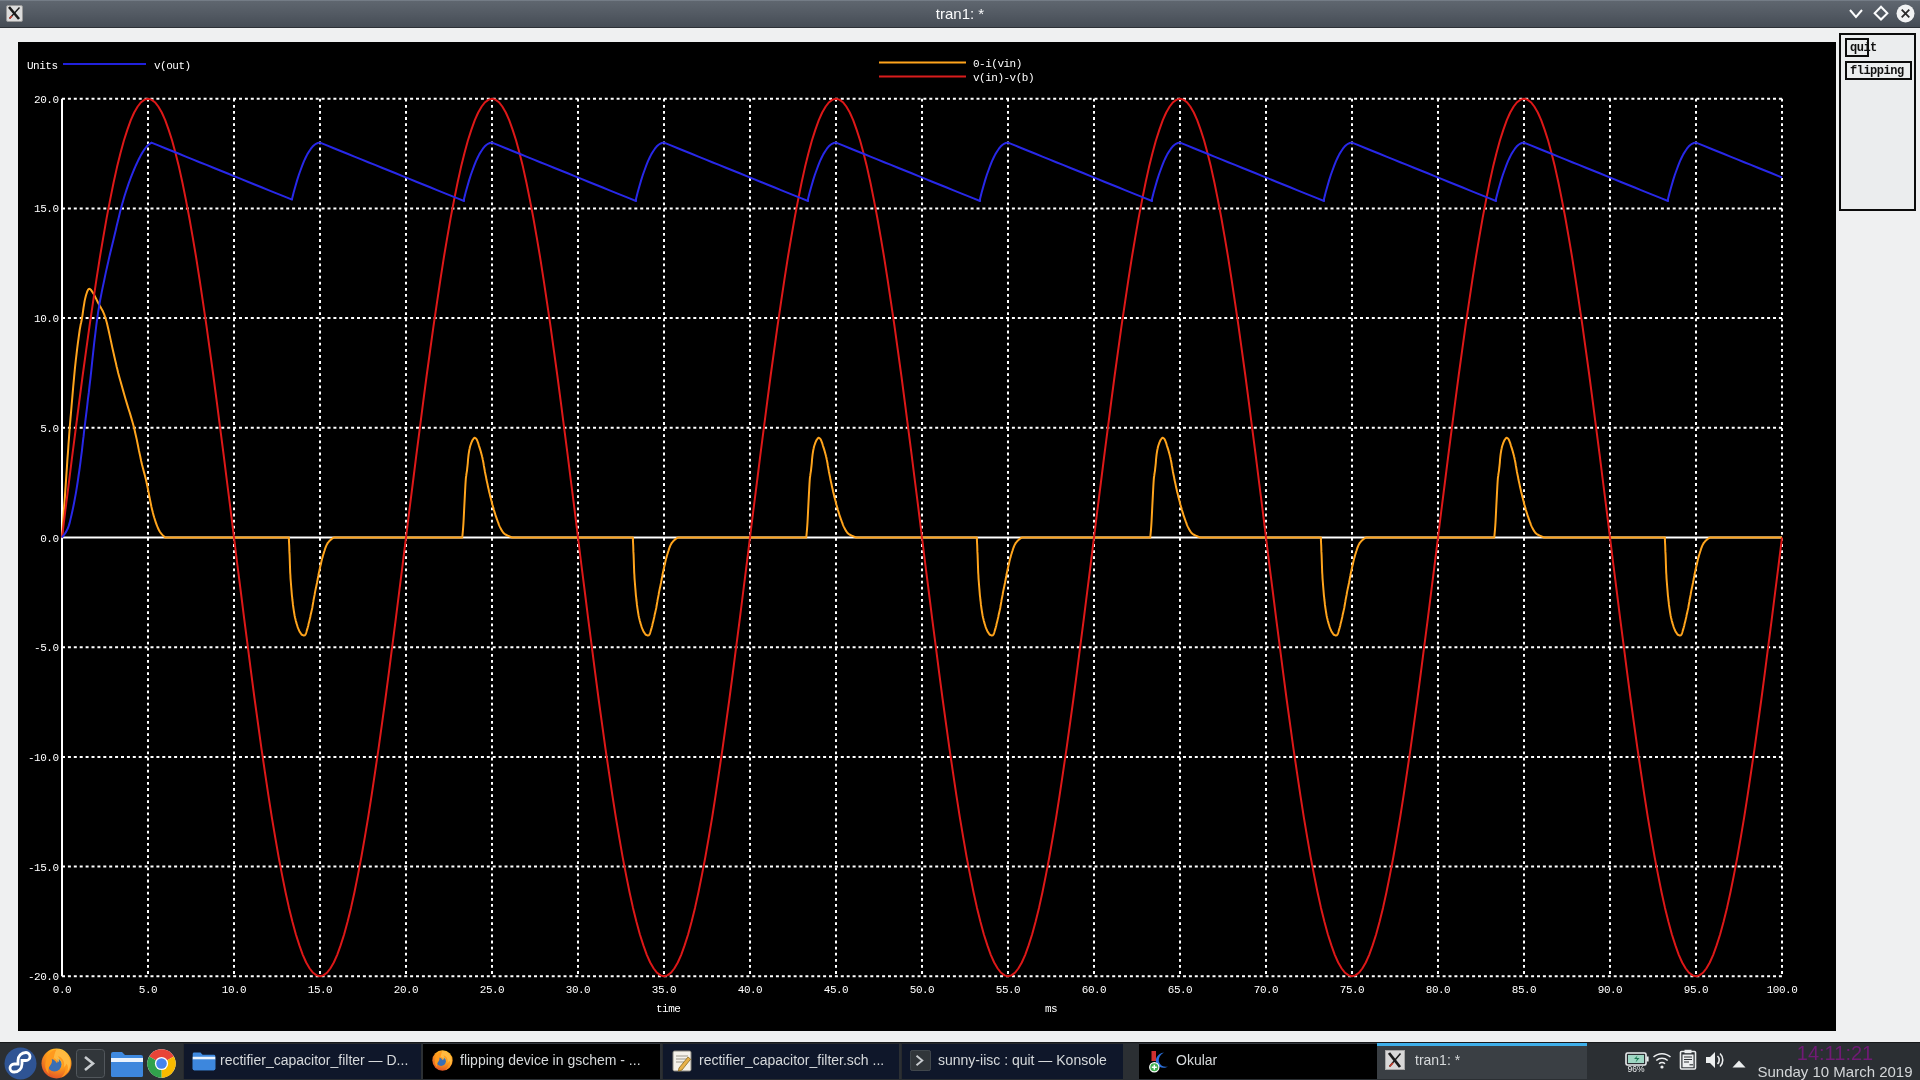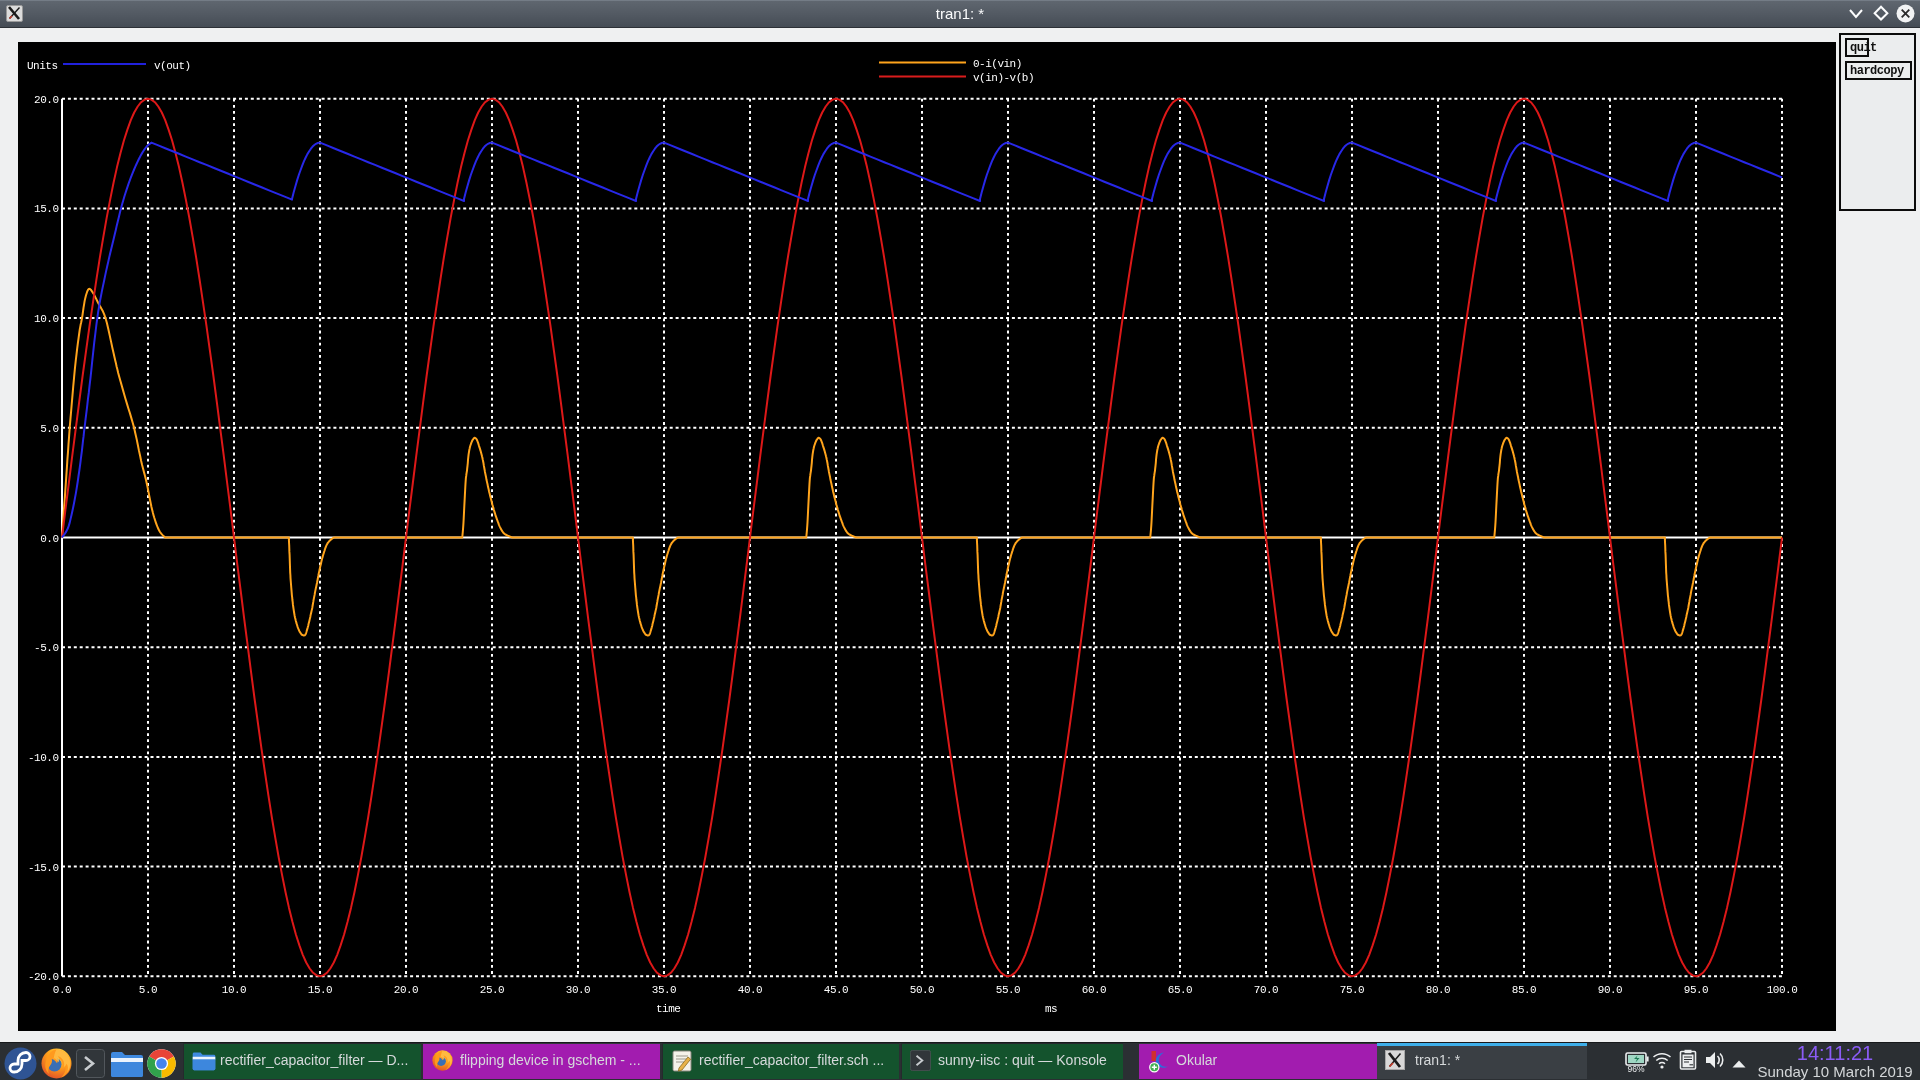--- a/index.html
+++ b/index.html
@@ -7,34 +7,34 @@
 .title{position:absolute;left:0;right:0;top:5px;text-align:center;font-size:15px;color:#fbfcfd}
 .xicon{position:absolute;left:6px;top:5px;width:17px;height:17px;background:#dcdcdc;border:1px solid #9a9a9a;border-radius:2px}
 .winbtn{position:absolute;top:4px}
 .plot{position:absolute;left:18px;top:42px;width:1818px;height:989px;background:#000}
 .panel{position:absolute;left:1839px;top:33px;width:77px;height:178px;background:#ebedee;border:2px solid #0c0c0c}
 .pbtn{position:absolute;left:4px;background:#ebedee;border:2px solid #0c0c0c;font-family:"Liberation Mono",monospace;font-weight:bold;font-size:12px;color:#111;line-height:14px;padding:1px 3px 0 3px;letter-spacing:-0.5px}
 .taskbar{position:absolute;left:0;top:1042px;width:1920px;height:38px;background:#2b2f33;border-top:1px solid #17191b}
 .task{position:absolute;top:1px;height:36px;color:#d6d9db;font-size:14px;white-space:nowrap;overflow:hidden}
 .task .lbl{position:absolute;left:37px;top:9px}
 .task .ticon{position:absolute;left:9px;top:7px;width:22px;height:22px}
-.tdark{background:#14532d;box-shadow:inset 0 1px 0 #26292d, inset 1px 0 0 #26292d}
-.tlite{background:#a21caf;box-shadow:inset 0 1px 0 #33373c}
+.tdark{background:#0f172a;box-shadow:inset 0 1px 0 #26292d, inset 1px 0 0 #26292d}
+.tlite{background:#000000;box-shadow:inset 0 1px 0 #33373c}
 .tactive{background:#3a3f44}
 .tactive .topline{position:absolute;left:0;top:0;width:100%;height:3px;background:#3daee9}
 .tray{position:absolute;color:#a16207}
 svg text{font-family:"Liberation Mono",monospace;font-size:11px;letter-spacing:-0.5px;fill:#fff}
 svg .gv{stroke:#fff;stroke-width:2;stroke-dasharray:2.8 3.3}
 svg .gh{stroke:#fff;stroke-width:2;stroke-dasharray:3 2.9}
 svg .w0{stroke:#fff;stroke-width:2;fill:none}
 svg .corange{stroke:#ffa41c;stroke-width:2;fill:none;stroke-linejoin:round}
 svg .cred{stroke:#dd1818;stroke-width:2;fill:none;stroke-linejoin:round}
 svg .cblue{stroke:#2828e8;stroke-width:2;fill:none;stroke-linejoin:round}
 svg .ax{stroke:#fff;stroke-width:2}
-.clock{position:absolute;color:#8b5cf6;text-align:center}
+.clock{position:absolute;color:#701a75;text-align:center}
 </style></head><body>
 
 <div class="titlebar">
     <div class="tl"></div>
  <div class="xicon">
   <svg width="15" height="15" viewBox="0 0 15 15">
         <path d="M2 1 L12 13" stroke="#1a1a1a" stroke-width="2.6"></path>
         <path d="M12.5 1.5 L2.5 12.5" stroke="#1a1a1a" stroke-width="1.4"></path>
         <path d="M2.5 12.5 L5 10" stroke="#c43b2a" stroke-width="1.6"></path>
       </svg>
@@ -132,21 +132,21 @@
  <text x="973" y="67">0-i(vin)</text>
  <text x="973" y="81">v(in)-v(b)</text>
  </g>
  <line x1="63" y1="64" x2="146" y2="64" stroke="#2121dc" stroke-width="2"></line>
  <line x1="879" y1="62.5" x2="966" y2="62.5" stroke="#ffa41c" stroke-width="2"></line>
  <line x1="879" y1="76.5" x2="966" y2="76.5" stroke="#da1c1c" stroke-width="2"></line>
 </svg>
 
 <div class="panel">
  <div class="pbtn" style="top:3px;width:24px">quit</div>
- <div class="pbtn" style="top:26px;width:67px">hardcopy</div>
+ <div class="pbtn" style="top:26px;width:67px">flipping</div>
 </div>
 
 <div class="taskbar"></div>
 
 <div style="position:absolute;left:4px;top:1047px"><svg width="33" height="33" viewBox="0 0 33 33">
       <circle cx="16.5" cy="16.5" r="16" fill="#2f5494"></circle>
       <path d="M22 5.5 c-4.5 0 -8 3.6 -8 8 v3.5 h-3.8 c-2.4 0 -4.2 1.8 -4.2 4 0 2.3 1.9 4 4.2 4 4.4 0 7.8 -3.5 7.8 -7.9 v-3.6 h3.9 c2.3 0 4.1 -1.7 4.1 -4 0 -2.2 -1.8 -4 -4 -4z" fill="none" stroke="#fff" stroke-width="2.8"></path>
     </svg></div>
 <div style="position:absolute;left:41px;top:1048px"><svg width="31" height="31" viewBox="0 0 31 31">
       <defs>

